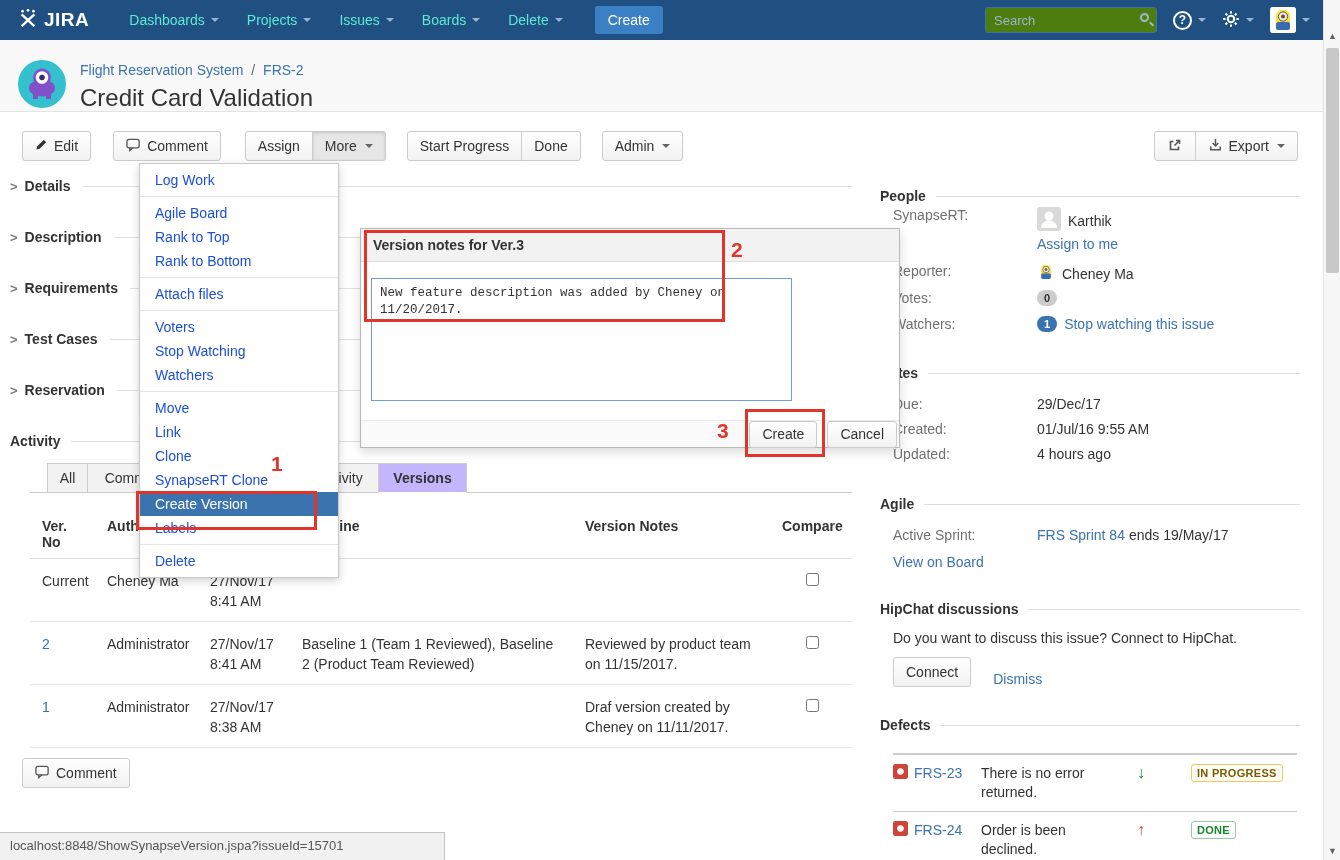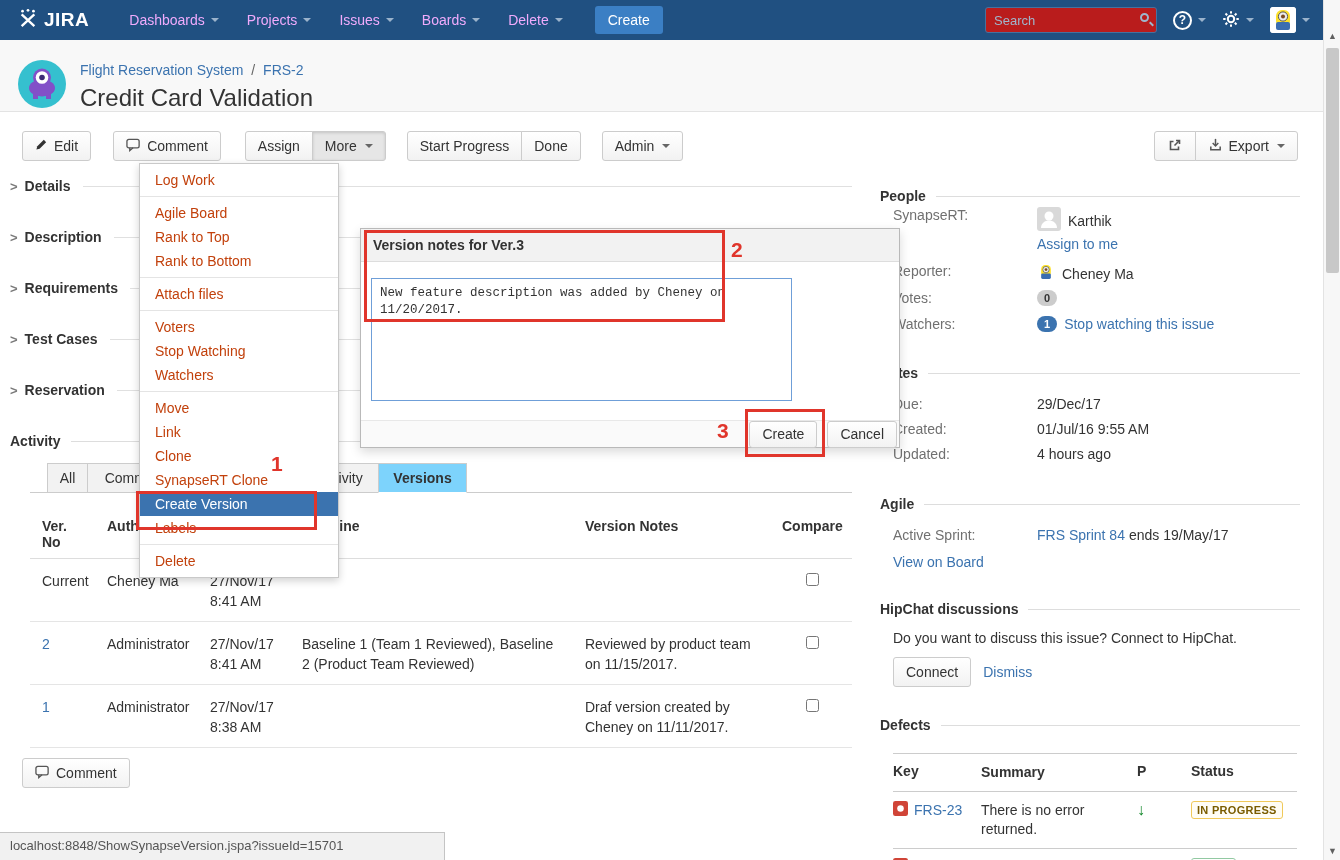--- a/index.html
+++ b/index.html
@@ -9,26 +9,26 @@
     font-family: "Liberation Sans", sans-serif;
     font-size: 14px; color: #333; background: #fff;
   }
   a { text-decoration: none; }
   .link { color:#3b73af; cursor:pointer; }
 
   
   .navbar { position:absolute; left:0; top:0; width:1340px; height:40px; background:#205081; display:flex; align-items:center; z-index:10; }
   .brand { display:flex; align-items:center; gap:6px; margin-left:18px; color:#fff; font-weight:bold; font-size:19px; letter-spacing:.5px; }
   .nav-menu { display:flex; align-items:center; margin-left:30px; gap:8px; }
-  .nav-item { color:#f0abfc; padding:6px 10px; display:flex; align-items:center; cursor:pointer; }
+  .nav-item { color:#5eead4; padding:6px 10px; display:flex; align-items:center; cursor:pointer; }
   .ncaret { width:0; height:0; border-left:4px solid transparent; border-right:4px solid transparent; border-top:4px solid #9bb3cc; margin-left:6px; }
   .nav-create { background:#3b7fc4; color:#fff; border-radius:3px; padding:6px 13px; margin-left:14px; cursor:pointer; }
   .nav-right { position:absolute; right:30px; top:0; height:40px; display:flex; align-items:center; gap:16px; }
   .nav-search { position:relative; width:172px; height:26px; }
-  .nav-search input { width:100%; height:100%; background:#b91c1c; border:1px solid #47719e; border-radius:3px; color:#cfdceb; padding:0 26px 0 8px; font-size:13px; font-family:"Liberation Sans",sans-serif; }
+  .nav-search input { width:100%; height:100%; background:#4d7c0f; border:1px solid #47719e; border-radius:3px; color:#cfdceb; padding:0 26px 0 8px; font-size:13px; font-family:"Liberation Sans",sans-serif; }
   .nav-search input::placeholder { color:#9fb6cd; }
   .mag { position:absolute; right:8px; top:6px; width:9px; height:9px; border:2px solid #9fb6cd; border-radius:50%; }
   .mag::after { content:""; position:absolute; left:7px; top:8px; width:5px; height:2px; background:#9fb6cd; transform:rotate(45deg); }
   .help-circle { width:19px; height:19px; border:2px solid #fff; border-radius:50%; color:#fff; font-weight:bold; font-size:12px; display:flex; align-items:center; justify-content:center; }
   .nav-icon-wrap { display:flex; align-items:center; cursor:pointer; }
   .nav-avatar { width:26px; height:26px; border-radius:3px; overflow:hidden; background:#fff; }
 
   
   .header-band { position:absolute; left:0; top:40px; width:1340px; height:72px; background:#f8f8f8; border-bottom:1px solid #e3e3e3; }
   .proj-avatar { position:absolute; left:18px; top:60px; width:48px; height:48px; }
@@ -54,21 +54,21 @@
   .lsec .lbl { font-weight:bold; color:#333; }
   .lsec::after { content:""; flex:1; border-top:1px solid #e0e0e0; margin-left:12px; }
 
   .sechead { display:flex; align-items:center; font-weight:bold; color:#333; }
   .sechead::after { content:""; flex:1; border-top:1px solid #ddd; margin-left:10px; }
 
   
   .act-head { position:absolute; left:10px; top:433px; width:842px; }
   .tabs { position:absolute; left:48px; top:463px; display:flex; z-index:2; }
   .tab { height:30px; display:flex; align-items:center; justify-content:center; background:#f2f2f2; border:1px solid #ccc; margin-left:-1px; cursor:pointer; font-size:14px; color:#333; overflow:hidden; }
-  .tab.active { background:#7dd3fc; font-weight:bold; border-bottom-color:#fff; }
+  .tab.active { background:#c4b5fd; font-weight:bold; border-bottom-color:#fff; }
   .tabs-underline { position:absolute; left:30px; top:492px; width:822px; border-top:1px solid #ccc; z-index:1; }
 
   
   .vtable { position:absolute; left:30px; top:508px; width:822px; border-collapse:collapse; table-layout:fixed; z-index:1; }
   .vtable th { text-align:left; font-weight:bold; color:#333; vertical-align:top; padding:10px 10px 8px 12px; }
   .vtable td { vertical-align:top; padding:12px 10px 10px 12px; line-height:20px; }
   .vtable thead tr { border-bottom:1px solid #ddd; height:50px; }
   .vtable tbody tr { border-bottom:1px solid #e5e5e5; height:55px; }
   .col-ver{width:65px;} .col-auth{width:103px;} .col-date{width:92px;} .col-base{width:283px;} .col-notes{width:197px;} .col-cmp{width:82px; text-align:center;}
   .vtable td.col-cmp, .vtable th.col-cmp { text-align:center; }
@@ -101,21 +101,21 @@
   .p-down { color:#14892c; font-weight:bold; font-size:16px; }
   .p-up { color:#d04437; font-weight:bold; font-size:16px; }
   .lozenge { display:inline-block; font-size:11px; font-weight:bold; letter-spacing:.3px; border-radius:3px; padding:2px 5px; white-space:nowrap; }
   .loz-inprogress { color:#7a5c00; border:1px solid #f0c95a; background:#fffdf5; }
   .loz-done { color:#14892c; border:1px solid #92c9a2; background:#fff; }
 
   
   .dropdown { position:absolute; left:139px; top:163px; width:200px; background:#fff; border:1px solid #c9c9c9; box-shadow:0 3px 8px rgba(0,0,0,.18); z-index:40; }
   .dd-group { padding:4px 0; }
   .dd-group + .dd-group { border-top:1px solid #e4e4e4; }
-  .dd-item { padding:5px 15px; font-size:14px; color:#c2410c; cursor:pointer; line-height:14px; height:24px; display:flex; align-items:center; }
+  .dd-item { padding:5px 15px; font-size:14px; color:#1d4ed8; cursor:pointer; line-height:14px; height:24px; display:flex; align-items:center; }
   .dd-item.hl { background:#3b73af; color:#fff; }
 
   
   .dialog { position:absolute; left:360px; top:228px; width:540px; height:220px; background:#fff; border:1px solid #b9b9b9; box-shadow:0 4px 10px rgba(0,0,0,.15); z-index:30; }
   .dlg-head { height:33px; background:#f2f2f2; border-bottom:1px solid #ddd; display:flex; align-items:center; padding:0 12px; font-weight:bold; color:#333; }
   .dlg-body { position:relative; height:158px; }
   .dlg-body textarea { position:absolute; left:10px; top:16px; width:421px; height:123px; border:1px solid #6f9fd8; resize:none; font-family:"Liberation Mono", monospace; font-size:12.5px; color:#333; padding:6px 8px; line-height:17px; outline:none; }
   .dlg-foot { height:27px; background:#fafafa; border-top:1px solid #e8e8e8; display:flex; justify-content:flex-end; align-items:center; gap:10px; padding-right:2px; }
   .dlg-foot .btn { height:27px; }
 
@@ -437,36 +437,30 @@
   </span>
 </div>
 <div class="sb-row" style="top:554px">
   <a class="link">View on Board</a>
 </div>
 
 <div class="sb sechead" style="top:601px">
     <span>HipChat discussions</span>
   </div>
 <div class="sb-row" style="top:630px">Do you want to discuss this issue? Connect to HipChat.</div>
-<div class="sb-row" style="top:657px; gap:12px; align-items:center">
+<div class="sb-row" style="top:657px; gap:22px; align-items:flex-end">
   <span class="btn hc-btn">Connect</span>
   <a class="link">Dismiss</a>
 </div>
 
 <div class="sb sechead" style="top:717px">
     <span>Defects</span>
   </div>
 <div class="dtable">
   <div class="dt-line"></div>
-  <div class="dt-row dt-h">
-    <span class="dc-key">Key</span>
-    <span class="dc-sum">Summary</span>
-    <span class="dc-p">P</span>
-    <span class="dc-status">Status</span>
-  </div>
   <div class="dt-line"></div>
   <div class="dt-row">
     <span class="dc-key">
       <span><svg width="15" height="15" viewBox="0 0 16 16">
             <rect width="16" height="16" rx="2.5" fill="#d04437"></rect>
             <circle cx="8" cy="8" r="3.5" fill="#fff"></circle>
           </svg></span>
       <a class="link">FRS-23</a>
     </span>
     <span class="dc-sum">There is no error returned.</span>

